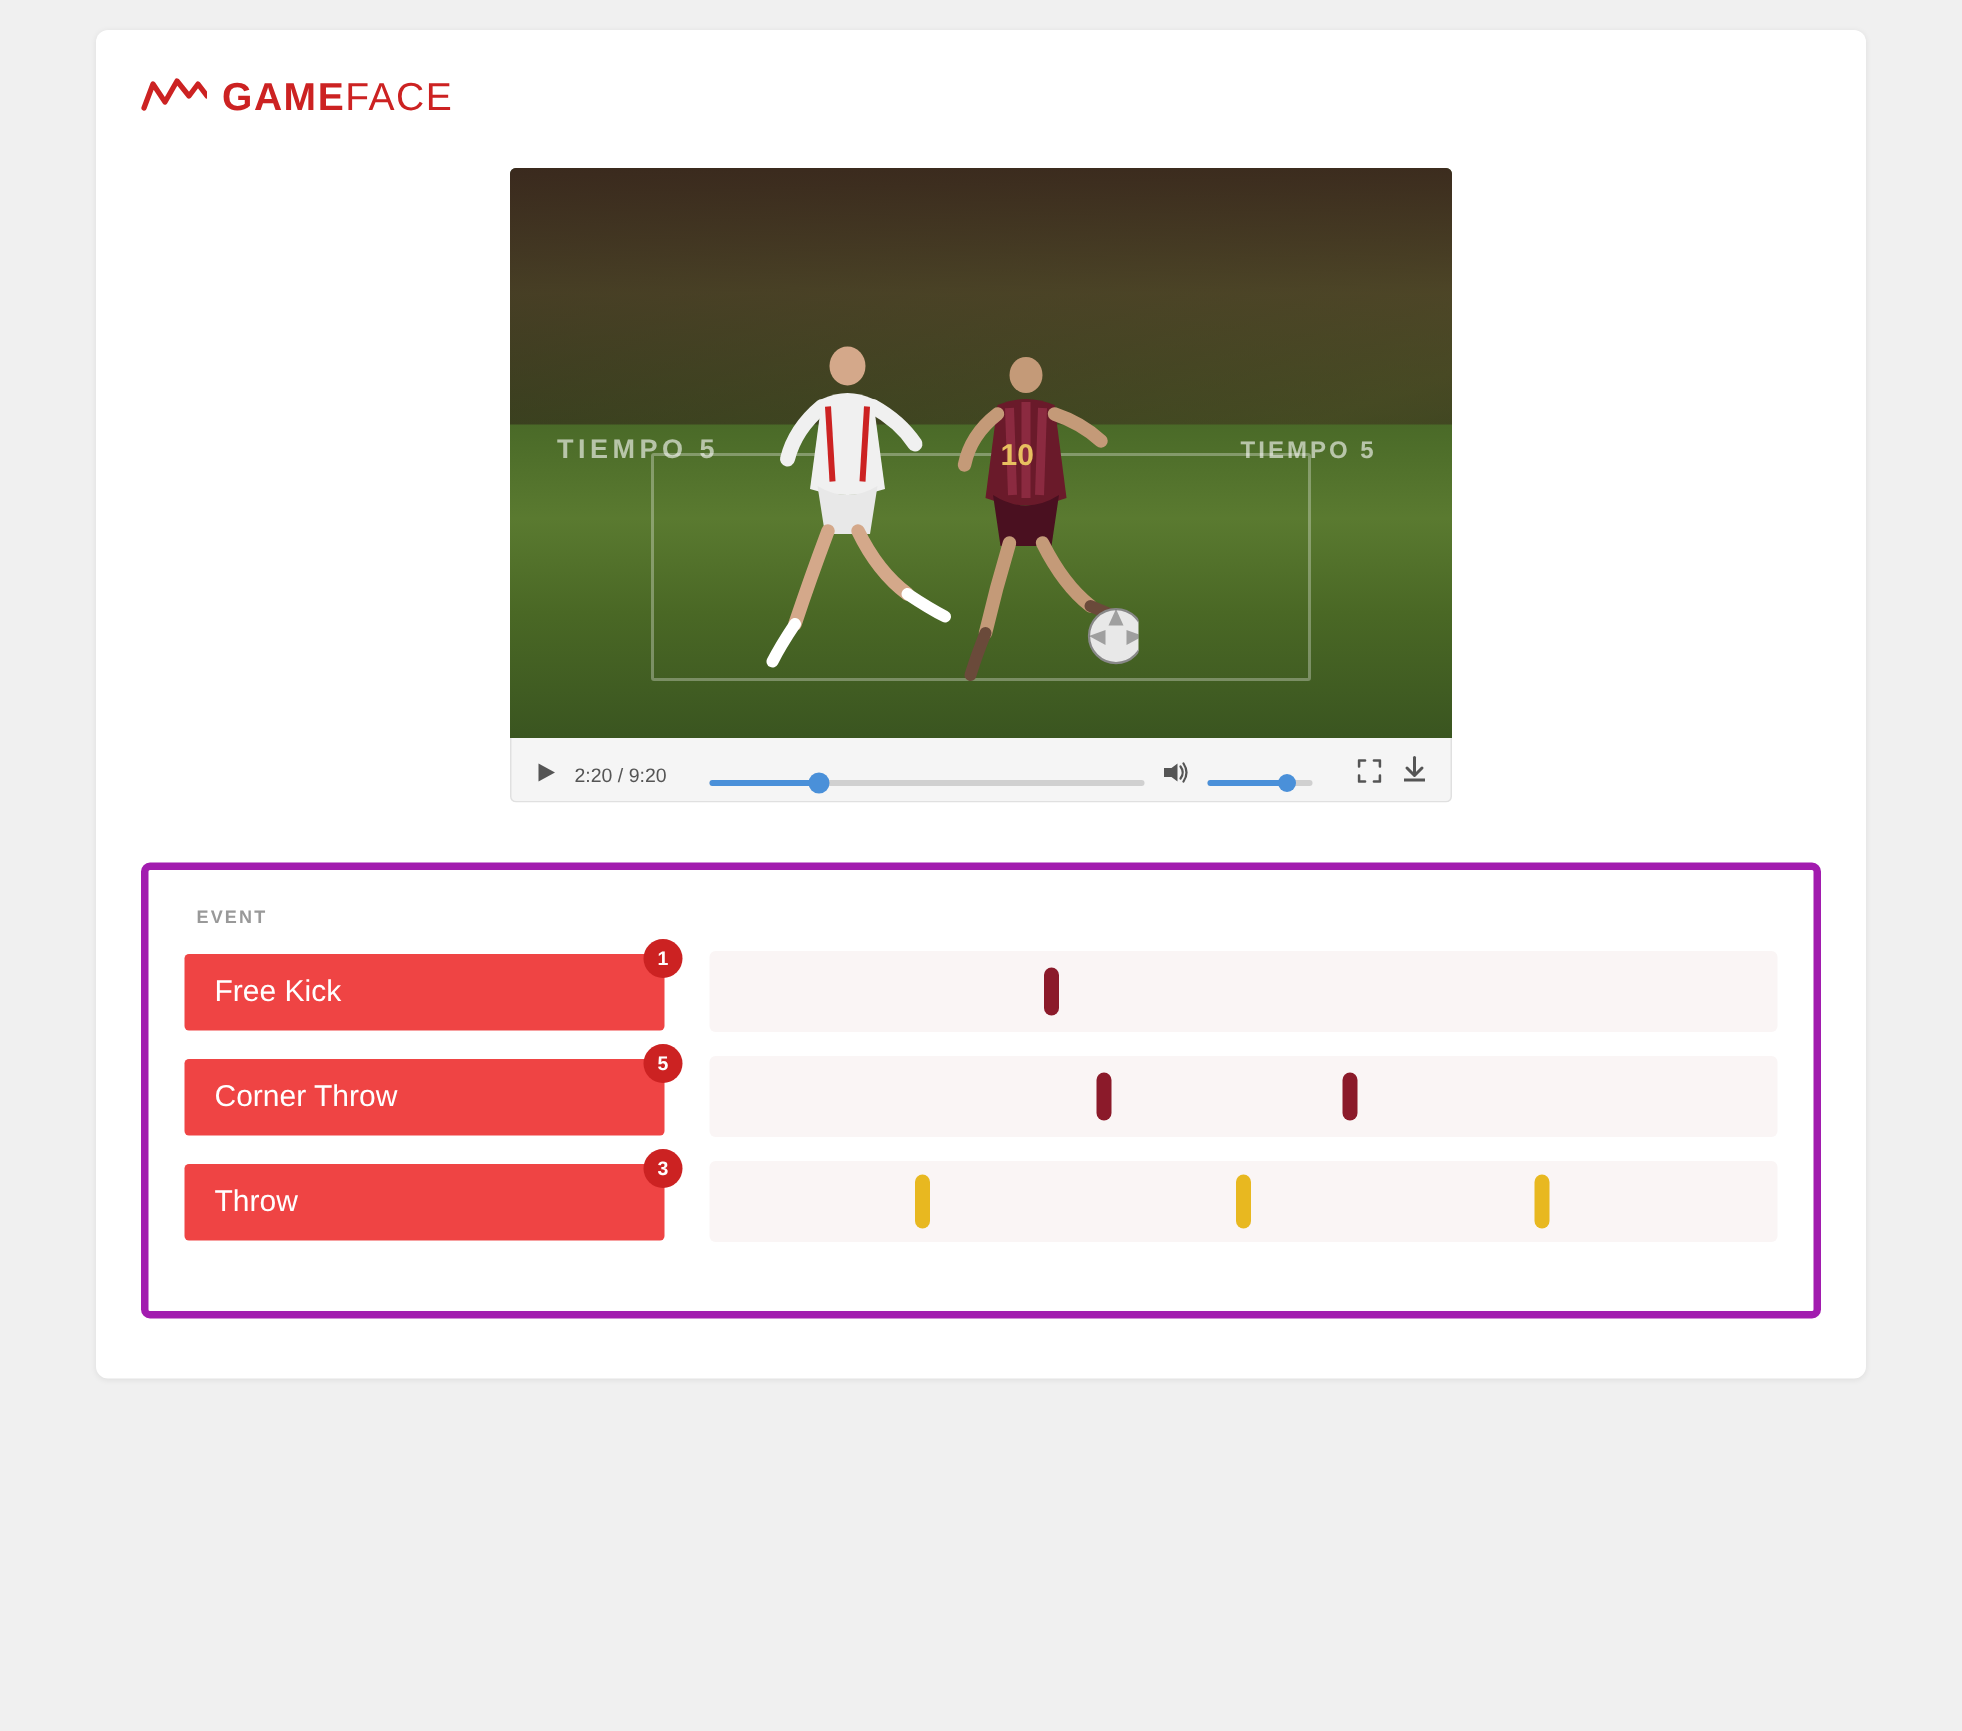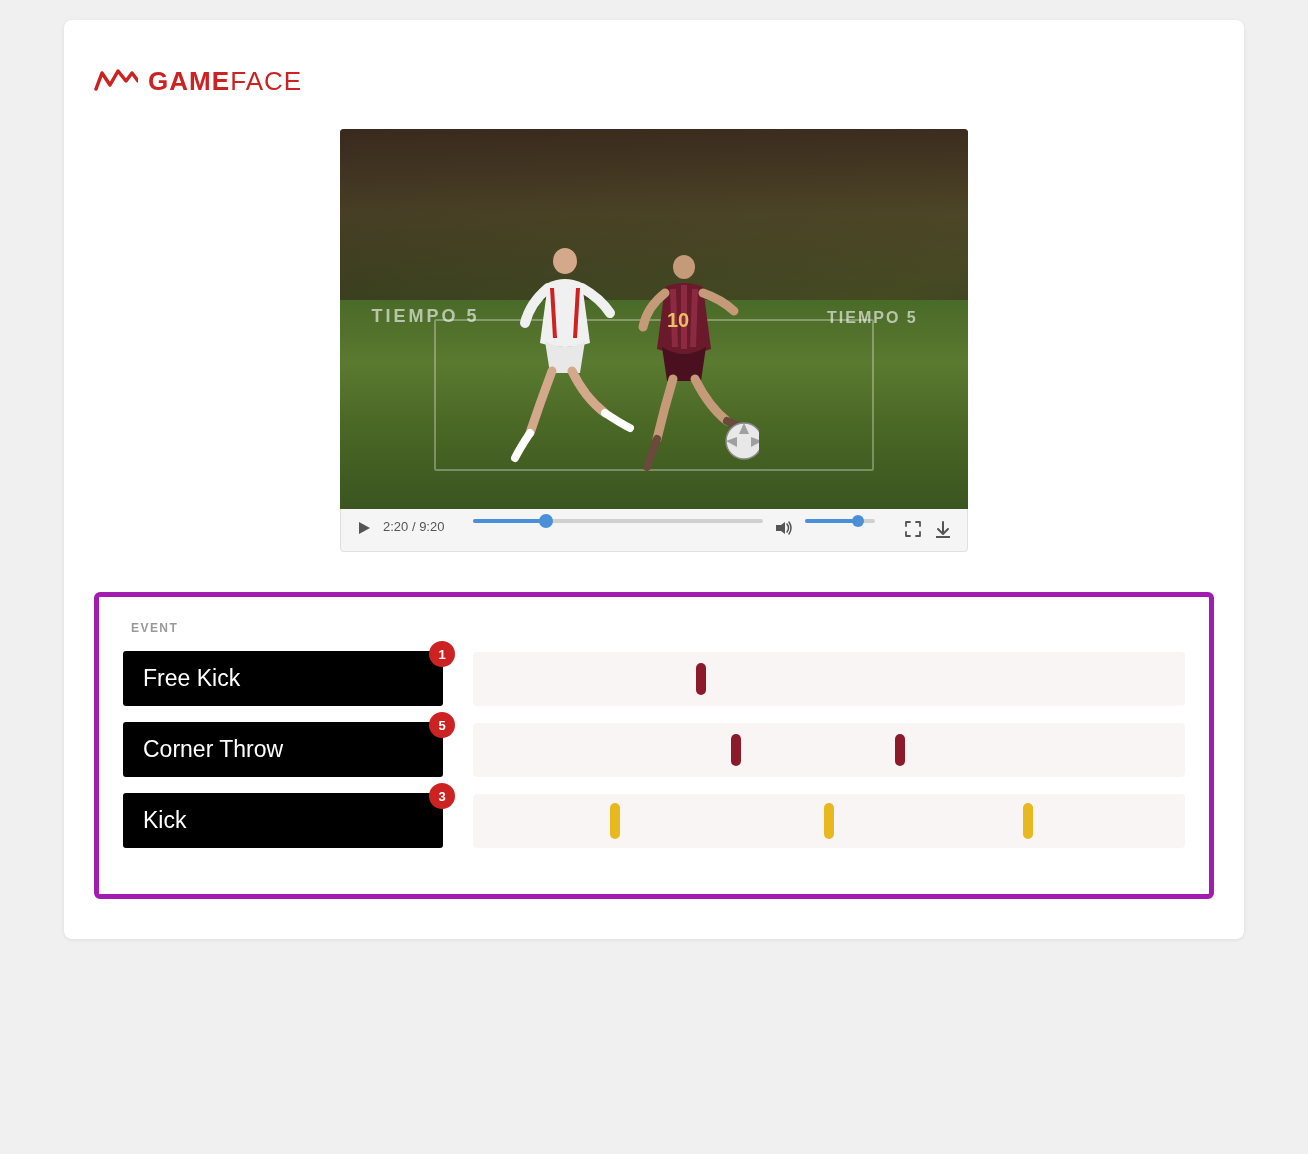--- a/index.html
+++ b/index.html
@@ -9,21 +9,21 @@
       display: flex;
       justify-content: center;
       align-items: flex-start;
       min-height: 1154px;
       padding: 20px;
     }
     .page-container {
       background: #fff;
       border-radius: 8px;
       width: 1180px;
-      padding: 43px 30px 40px;
+      padding: 26px 30px 40px;
       box-shadow: 0 1px 4px rgba(0,0,0,0.08);
     }
 
     
     .header {
       display: flex;
       align-items: center;
       margin-bottom: 30px;
     }
     .logo-icon {
@@ -108,21 +108,21 @@
     }
 
     
     .video-controls {
       background: #f5f5f5;
       border: 1px solid #e0e0e0;
       border-top: none;
       border-radius: 0 0 4px 4px;
       padding: 10px 14px;
       display: flex;
-      align-items: flex-start;
+      align-items: flex-end;
       gap: 10px;
     }
     .ctrl-btn {
       background: none;
       border: none;
       cursor: pointer;
       display: flex;
       align-items: center;
       color: #555;
       padding: 2px;
@@ -207,23 +207,23 @@
       display: grid;
       grid-template-columns: 350px 1fr;
       align-items: center;
       margin-bottom: 16px;
     }
     .event-label-cell {
       position: relative;
       padding-right: 30px;
     }
     .event-label {
-      background: #000000;
+      background: #ef4444;
       color: #fff;
-      font-size: 23px;
+      font-size: 20px;
       font-weight: 500;
       padding: 14px 20px;
       border-radius: 3px;
       display: block;
     }
     .event-badge {
       position: absolute;
       top: -10px;
       right: 18px;
       width: 26px;
@@ -402,21 +402,21 @@
         <span class="event-badge">5</span>
       </div>
       <div class="timeline-cell">
         <div class="timeline-marker marker-red" style="left:37%;"></div>
         <div class="timeline-marker marker-red" style="left:60%;"></div>
       </div>
     </div>
 
     <div class="event-row">
       <div class="event-label-cell">
-        <span class="event-label">Kick</span>
+        <span class="event-label">Throw</span>
         <span class="event-badge">3</span>
       </div>
       <div class="timeline-cell">
         <div class="timeline-marker marker-yellow" style="left:20%;height:36px;"></div>
         <div class="timeline-marker marker-yellow" style="left:50%;height:36px;"></div>
         <div class="timeline-marker marker-yellow" style="left:78%;height:36px;"></div>
       </div>
     </div>
 
   </div>

